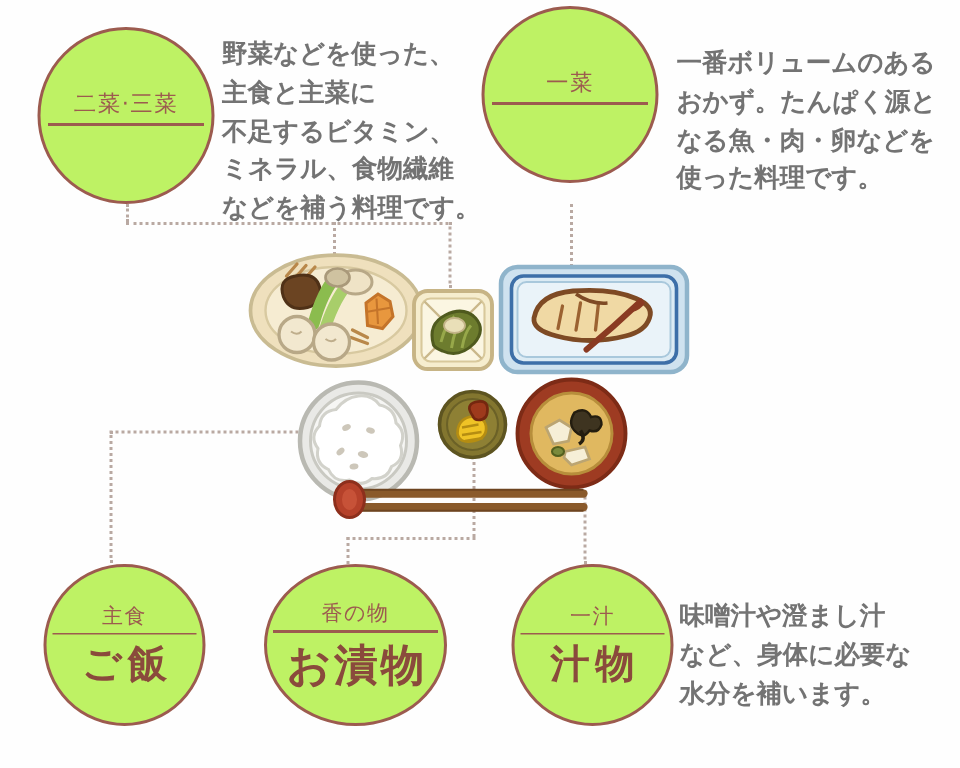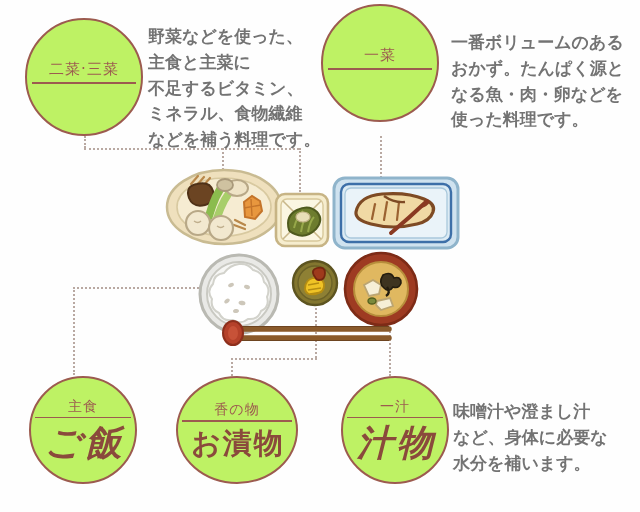--- a/index.html
+++ b/index.html
@@ -64,21 +64,21 @@
 
   
   .stamp.big { width: 118px; height: 118px; }
   .stamp.big .s-top  { font-size: 15px; margin-bottom: 5px; }
   .stamp.big .s-rule { width: 104px; margin-bottom: 8px; }
   .stamp.big .s-main { font-size: 34px; letter-spacing: 5px; text-indent: 5px; }
 
   .stamp.med { width: 108px; height: 108px; }
   .stamp.med .s-top  { font-size: 14px; margin-bottom: 4px; }
   .stamp.med .s-rule { width: 96px; margin-bottom: 7px; }
-  .stamp.med .s-main { font-size: 36px; letter-spacing: 4px; text-indent: 4px; font-style: italic; }
+  .stamp.med .s-main { font-size: 26px; letter-spacing: 4px; text-indent: 4px; }
 
   .stamp.wide { width: 122px; height: 108px; border-radius: 50%; }
   .stamp.wide .s-top  { font-size: 14px; margin-bottom: 4px; }
   .stamp.wide .s-rule { width: 110px; margin-bottom: 7px; }
   .stamp.wide .s-main { font-size: 29px; letter-spacing: 2px; text-indent: 2px; }
 
   
   .desc {
     position: absolute;
     color: #737373;

